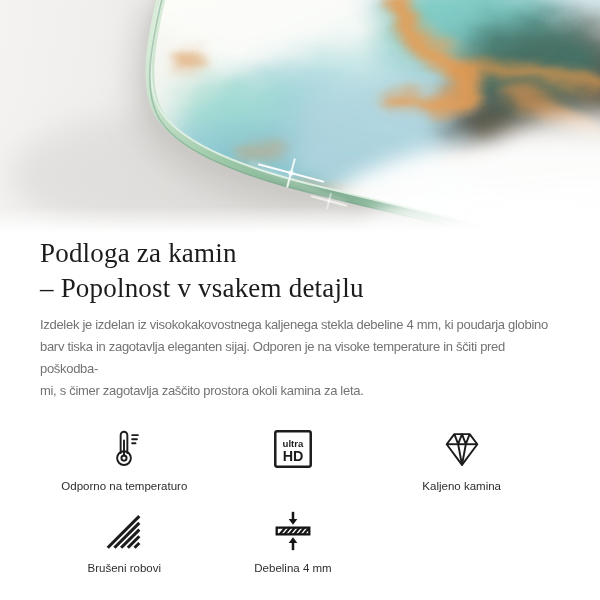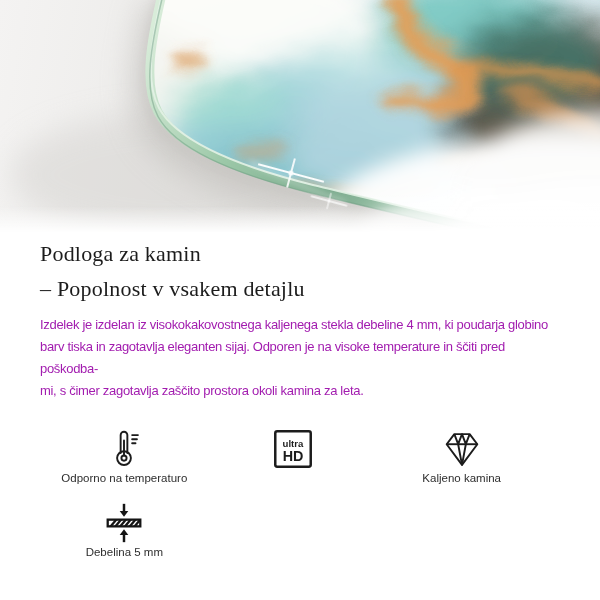--- a/index.html
+++ b/index.html
@@ -15,34 +15,34 @@
   .hero svg{display:block;}
   .hero .bottom-fade{
     position:absolute;left:0;bottom:0;width:100%;height:26px;
     background:linear-gradient(to bottom,rgba(255,255,255,0),rgba(255,255,255,.95));
     pointer-events:none;
   }
   .content{padding:0 40px;}
   h1{
     margin:4px 0 0 0;
     font-family:"Liberation Serif","DejaVu Serif",serif;
-    font-size:22px;line-height:35px;font-weight:400;color:#1c1c1c;
+    font-size:27px;line-height:35px;font-weight:400;color:#1c1c1c;
     white-space:pre-line;letter-spacing:.2px;
   }
   .desc{
     margin:8px 0 16px 0;max-width:558px;
-    font-size:13px;line-height:22px;color:#a21caf;letter-spacing:-0.3px;
+    font-size:13px;line-height:22px;color:#737373;letter-spacing:-0.3px;
     white-space:pre-line;
   }
   .features{
     display:grid;grid-template-columns:repeat(3,1fr);
     margin-top:25px;row-gap:16px;padding-right:14px;
   }
   .feature{display:flex;flex-direction:column;align-items:center;}
-  .feature .ic{height:44px;display:flex;align-items:center;justify-content:center;}
+  .feature .ic{height:44px;display:flex;align-items:center;justify-content:center;margin-bottom:8px;}
   .feature .lbl{font-size:11.5px;color:#2e2e2e;line-height:14px;}
   .ic svg{stroke:#1c1c1c;}
 </style>
 </head>
 <body>
 
 <div class="hero">
   <svg width="600" height="232" viewBox="0 0 600 232">
     <defs>
       <clipPath id="gc">
@@ -190,20 +190,32 @@
         <svg width="46" height="46" viewBox="0 0 48 48" fill="none" stroke-width="2" stroke-linejoin="round">
           <path d="M8,19 L16,8.5 H32 L40,19 L24,40.5 Z"></path>
           <line x1="8" y1="19" x2="40" y2="19"></line>
           <path d="M16,8.5 L20,19 L24,8.5 L28,19 L32,8.5"></path>
           <path d="M20,19 L24,40.5 L28,19"></path>
         </svg>
       </span>
       <span class="lbl">Kaljeno kamina</span>
     </div>
 
+    <div class="feature">
+      <span class="ic">
+        <svg width="46" height="46" viewBox="0 0 48 48" fill="none" stroke="#151515" stroke-width="3.2">
+          <line x1="7" y1="41.5" x2="40" y2="8.5"></line>
+          <line x1="14" y1="41.5" x2="40" y2="15.5"></line>
+          <line x1="21" y1="41.5" x2="40" y2="22.5"></line>
+          <line x1="28" y1="41.5" x2="40" y2="29.5"></line>
+          <line x1="35" y1="41.5" x2="40" y2="36.5"></line>
+        </svg>
+      </span>
+      <span class="lbl">Brušeni robovi</span>
+    </div>
 
     <div class="feature">
       <span class="ic">
         <svg width="46" height="46" viewBox="0 0 48 48" fill="none" stroke-width="2">
           <defs>
             <clipPath id="barClip">
                 <rect x="7" y="20.5" width="34" height="7"></rect>
               </clipPath>
           </defs>
           <rect x="7" y="20.5" width="34" height="7" stroke="#151515" stroke-width="2.4"></rect>
@@ -214,17 +226,17 @@
             <line x1="23" y1="30" x2="33" y2="18"></line>
             <line x1="28" y1="30" x2="38" y2="18"></line>
             <line x1="33" y1="30" x2="43" y2="18"></line>
           </g>
           <line x1="24" y1="4" x2="24" y2="12" stroke="#151515" stroke-width="2.6"></line>
           <path d="M19.5,11.5 L28.5,11.5 L24,17.5 Z" fill="#151515" stroke="none"></path>
           <line x1="24" y1="44" x2="24" y2="36" stroke="#151515" stroke-width="2.6"></line>
           <path d="M19.5,36.5 L28.5,36.5 L24,30.5 Z" fill="#151515" stroke="none"></path>
         </svg>
       </span>
-      <span class="lbl">Debelina 5 mm</span>
+      <span class="lbl">Debelina 4 mm</span>
     </div>
 
   </div>
 </div>
 
 </body></html>

